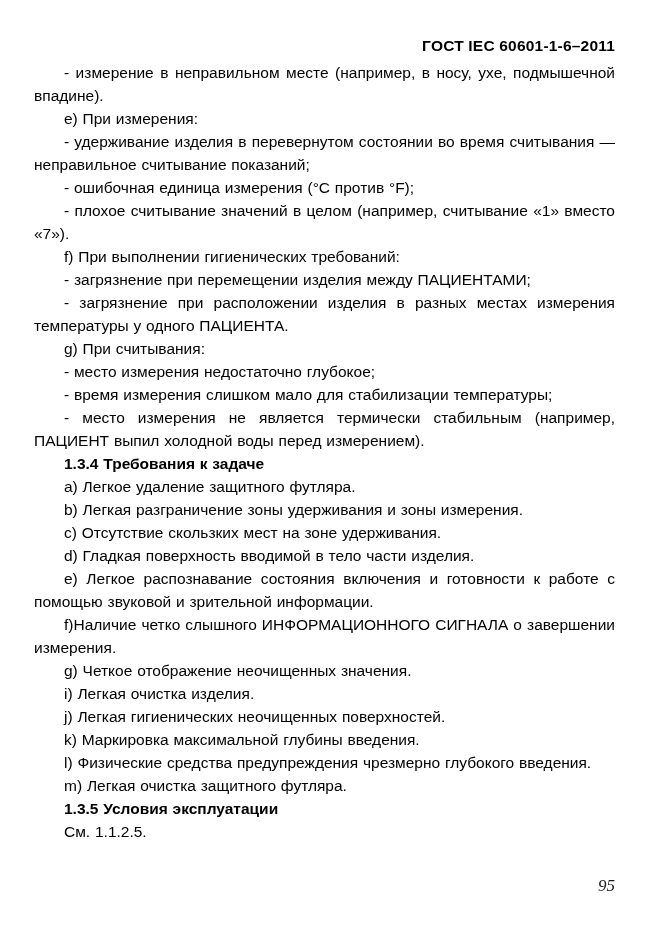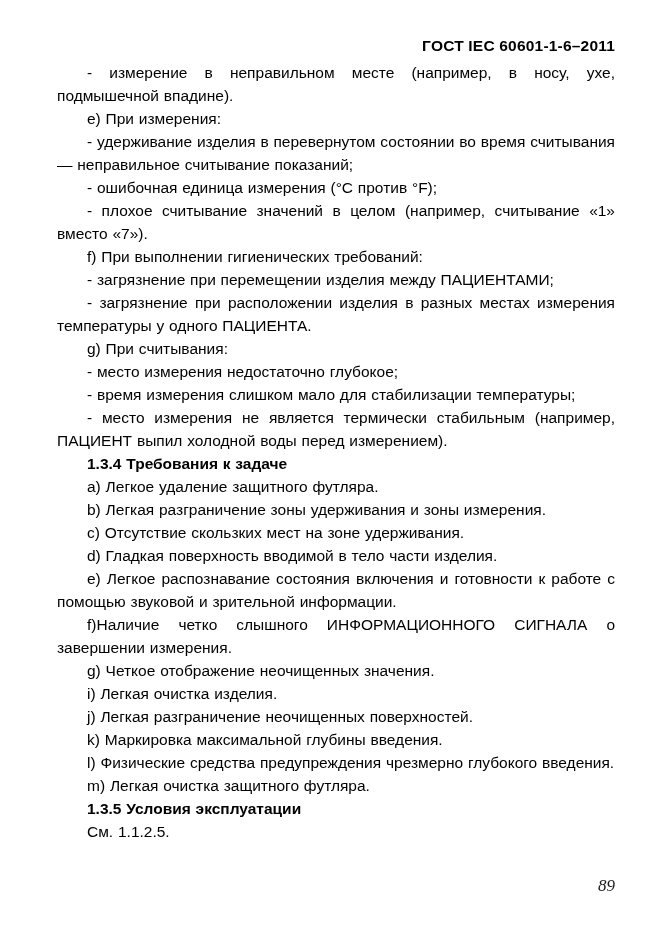--- a/index.html
+++ b/index.html
@@ -4,21 +4,21 @@
 <style>
   * { margin: 0; padding: 0; box-sizing: border-box; }
   html, body { background: #ffffff; }
   .page {
     width: 661px;
     height: 936px;
     position: relative;
     background: #ffffff;
     color: #000000;
     font-family: "Liberation Sans", sans-serif;
-    padding: 38px 46px 0 57px;
+    padding: 38px 46px 0 34px;
     overflow: hidden;
   }
   .doc-header {
     font-size: 15.5px;
     font-weight: bold;
     text-align: right;
     line-height: 16px;
     margin-bottom: 7px;
     letter-spacing: 0.2px;
   }
@@ -64,22 +64,22 @@
       <p class="para">- место измерения не является термически стабильным (например, ПАЦИЕНТ выпил холодной воды перед измерением).</p>
       <p class="para heading">1.3.4 Требования к задаче</p>
       <p class="para">a) Легкое удаление защитного футляра.</p>
       <p class="para">b) Легкая разграничение зоны удерживания и зоны измерения.</p>
       <p class="para">c) Отсутствие скользких мест на зоне удерживания.</p>
       <p class="para">d) Гладкая поверхность вводимой в тело части изделия.</p>
       <p class="para">e) Легкое распознавание состояния включения и готовности к работе с помощью звуковой и зрительной информации.</p>
       <p class="para">f)Наличие четко слышного ИНФОРМАЦИОННОГО СИГНАЛА о завершении измерения.</p>
       <p class="para">g) Четкое отображение неочищенных значения.</p>
       <p class="para">i) Легкая очистка изделия.</p>
-      <p class="para">j) Легкая разграничение неочищенных поверхностей.</p>
+      <p class="para">j) Легкая гигиенических неочищенных поверхностей.</p>
       <p class="para">k) Маркировка максимальной глубины введения.</p>
       <p class="para">l) Физические средства предупреждения чрезмерно глубокого введения.</p>
       <p class="para">m) Легкая очистка защитного футляра.</p>
       <p class="para heading">1.3.5 Условия эксплуатации</p>
       <p class="para">См. 1.1.2.5.</p>
     </div>
 
-  <div class="page-number">89</div>
+  <div class="page-number">95</div>
 </div>
 
 </body></html>

